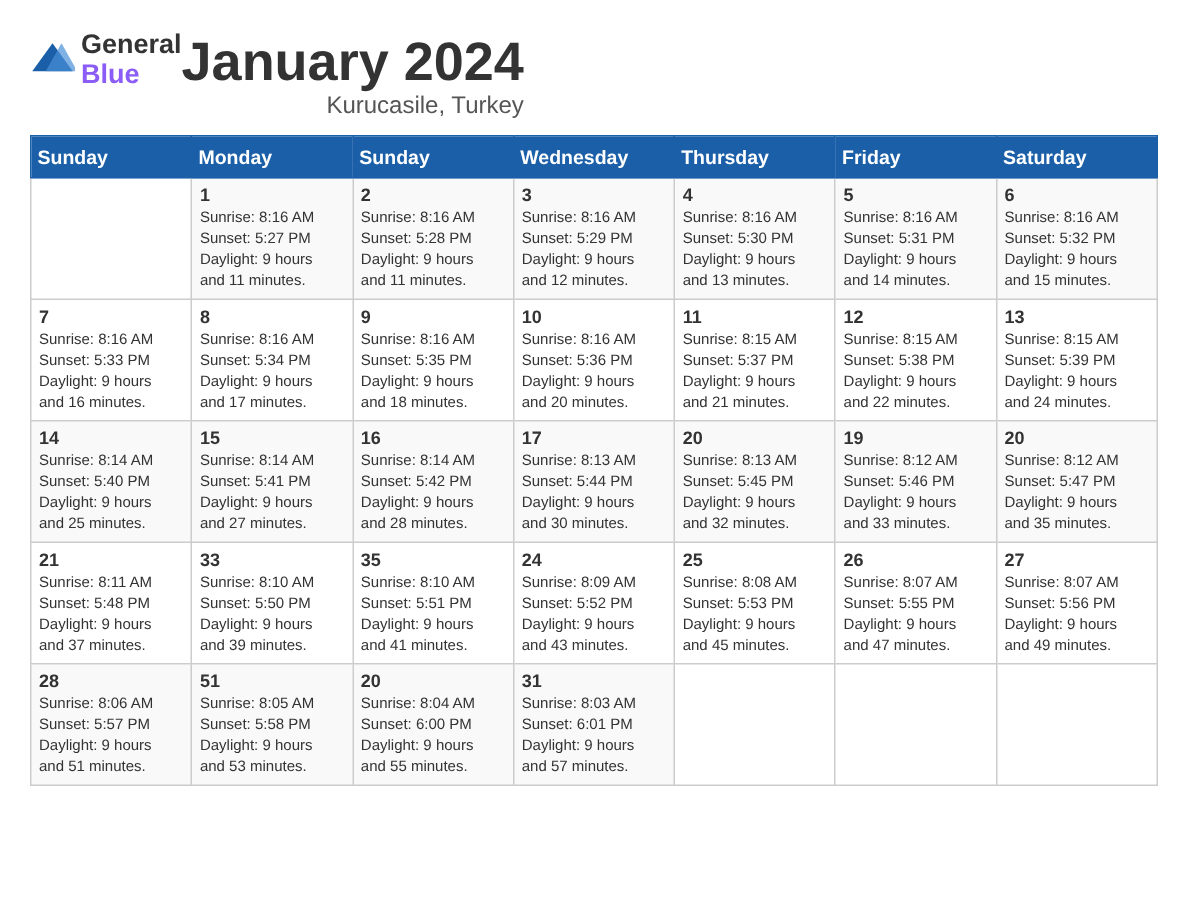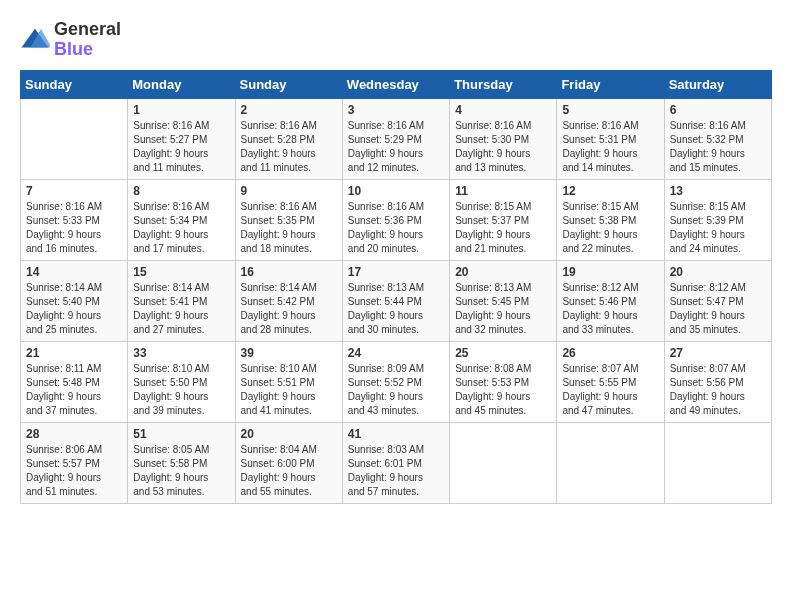--- a/index.html
+++ b/index.html
@@ -103,20 +103,24 @@
   <div class="logo">
     <svg class="logo-icon" viewBox="0 0 40 40">
       <polygon points="20,5 38,30 2,30" fill="#1a5fa8"></polygon>
       <polygon points="28,5 42,30 14,30" fill="#4a90d9" opacity="0.7"></polygon>
     </svg>
     <div class="logo-text">
       <span class="logo-general">General</span>
       <span class="logo-blue">Blue</span>
     </div>
   </div>
+  <div class="title-block">
+    <div class="calendar-title">January 2024</div>
+    <div class="calendar-subtitle">Kurucasile, Turkey</div>
+  </div>
 </div>
 
 <table>
   <thead>
     <tr>
     <th>Sunday</th>
         <th>Monday</th>
         <th>Sunday</th>
         <th>Wednesday</th>
         <th>Thursday</th>
@@ -215,21 +219,21 @@
       <tr>
         <td>
           <span class="day-number">21</span>
           <div class="day-info">Sunrise: 8:11 AM<br>Sunset: 5:48 PM<br>Daylight: 9 hours<br>and 37 minutes.</div>
         </td>
         <td>
           <span class="day-number">33</span>
           <div class="day-info">Sunrise: 8:10 AM<br>Sunset: 5:50 PM<br>Daylight: 9 hours<br>and 39 minutes.</div>
         </td>
         <td>
-          <span class="day-number">39</span>
+          <span class="day-number">35</span>
           <div class="day-info">Sunrise: 8:10 AM<br>Sunset: 5:51 PM<br>Daylight: 9 hours<br>and 41 minutes.</div>
         </td>
         <td>
           <span class="day-number">24</span>
           <div class="day-info">Sunrise: 8:09 AM<br>Sunset: 5:52 PM<br>Daylight: 9 hours<br>and 43 minutes.</div>
         </td>
         <td>
           <span class="day-number">25</span>
           <div class="day-info">Sunrise: 8:08 AM<br>Sunset: 5:53 PM<br>Daylight: 9 hours<br>and 45 minutes.</div>
         </td>
@@ -249,21 +253,21 @@
         </td>
         <td>
           <span class="day-number">51</span>
           <div class="day-info">Sunrise: 8:05 AM<br>Sunset: 5:58 PM<br>Daylight: 9 hours<br>and 53 minutes.</div>
         </td>
         <td>
           <span class="day-number">20</span>
           <div class="day-info">Sunrise: 8:04 AM<br>Sunset: 6:00 PM<br>Daylight: 9 hours<br>and 55 minutes.</div>
         </td>
         <td>
-          <span class="day-number">41</span>
+          <span class="day-number">31</span>
           <div class="day-info">Sunrise: 8:03 AM<br>Sunset: 6:01 PM<br>Daylight: 9 hours<br>and 57 minutes.</div>
         </td>
         <td class="empty-cell"></td>
         <td class="empty-cell"></td>
         <td class="empty-cell"></td>
       </tr>
     </tbody>
 </table>
 
 </body></html>

